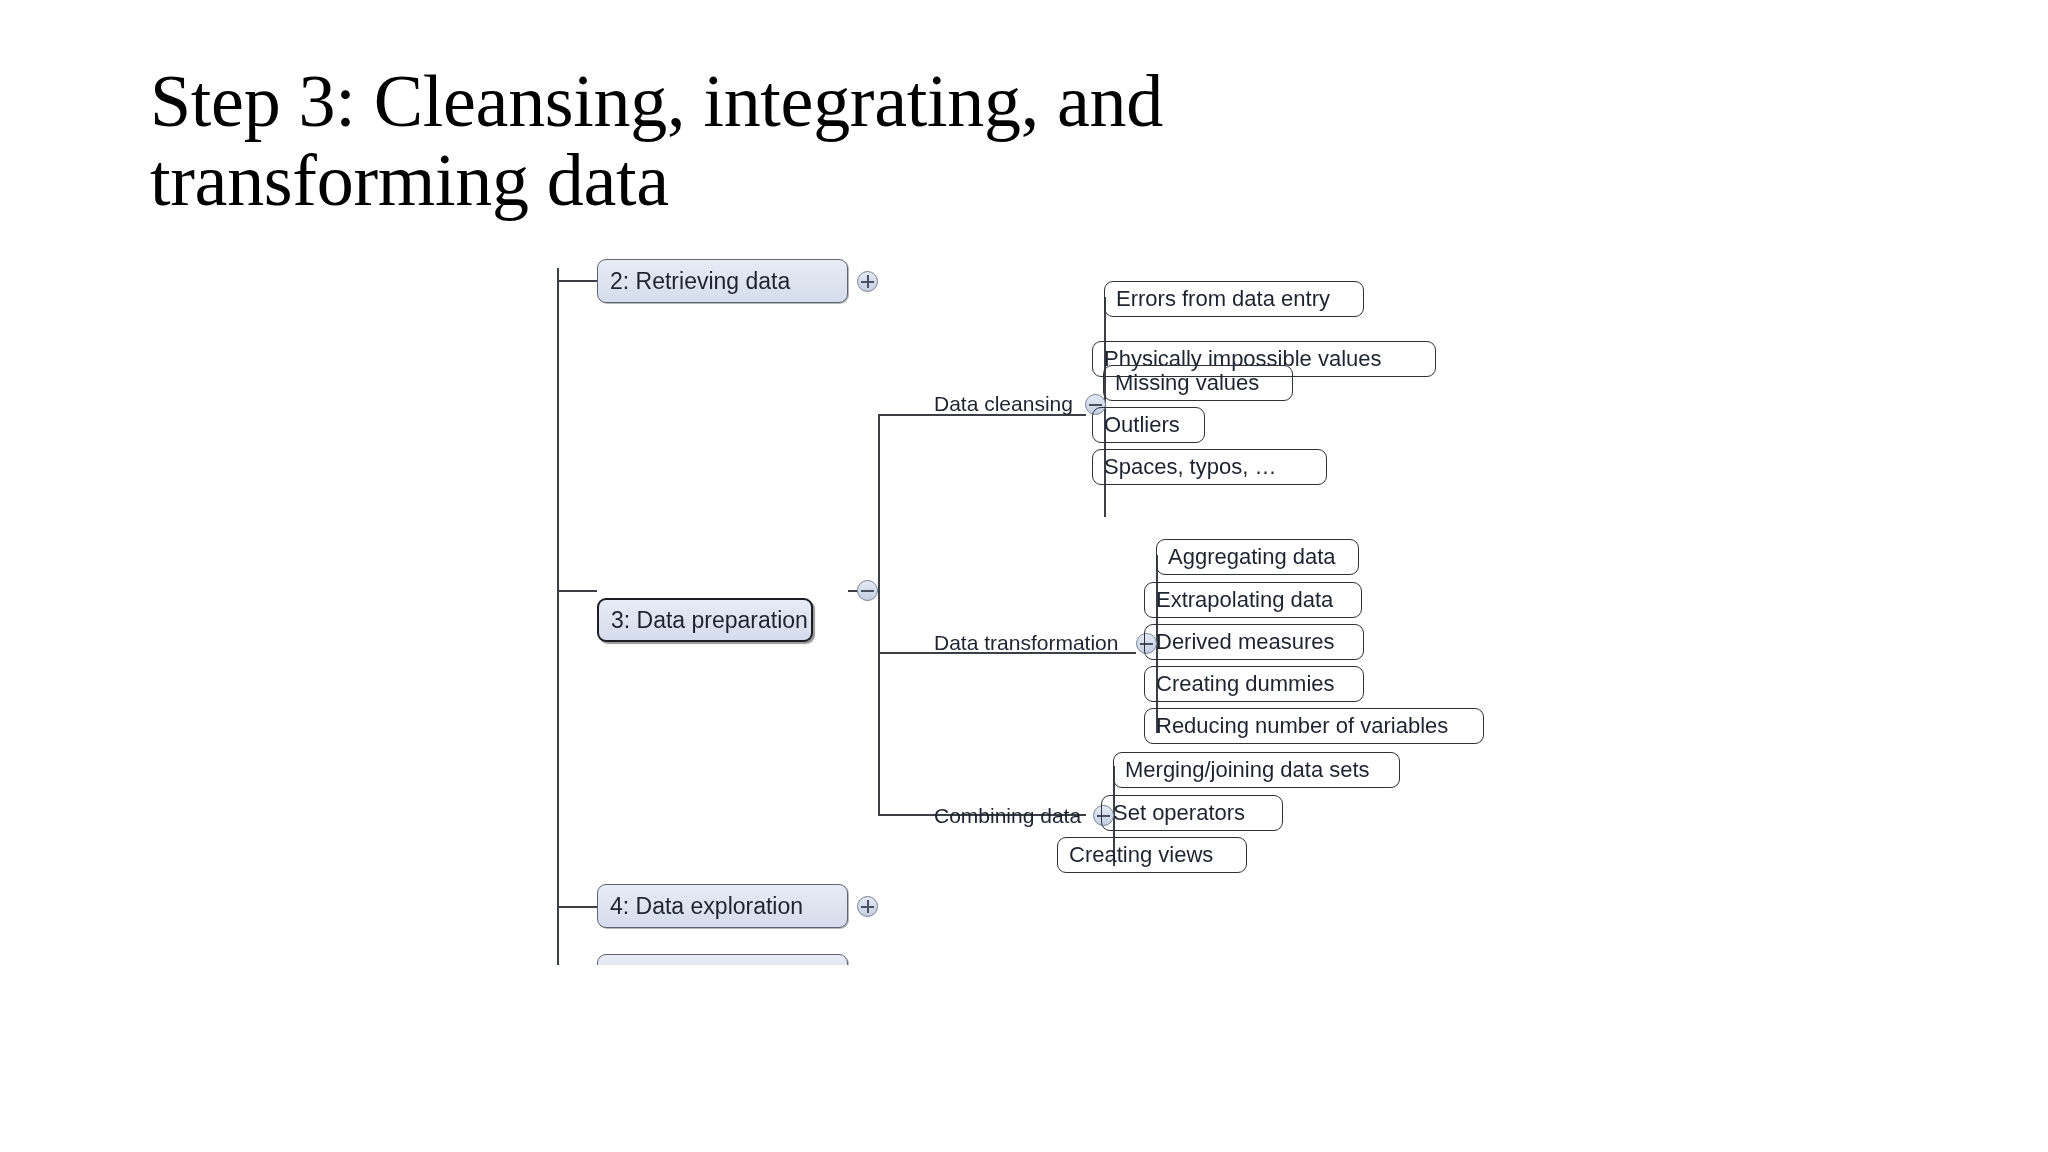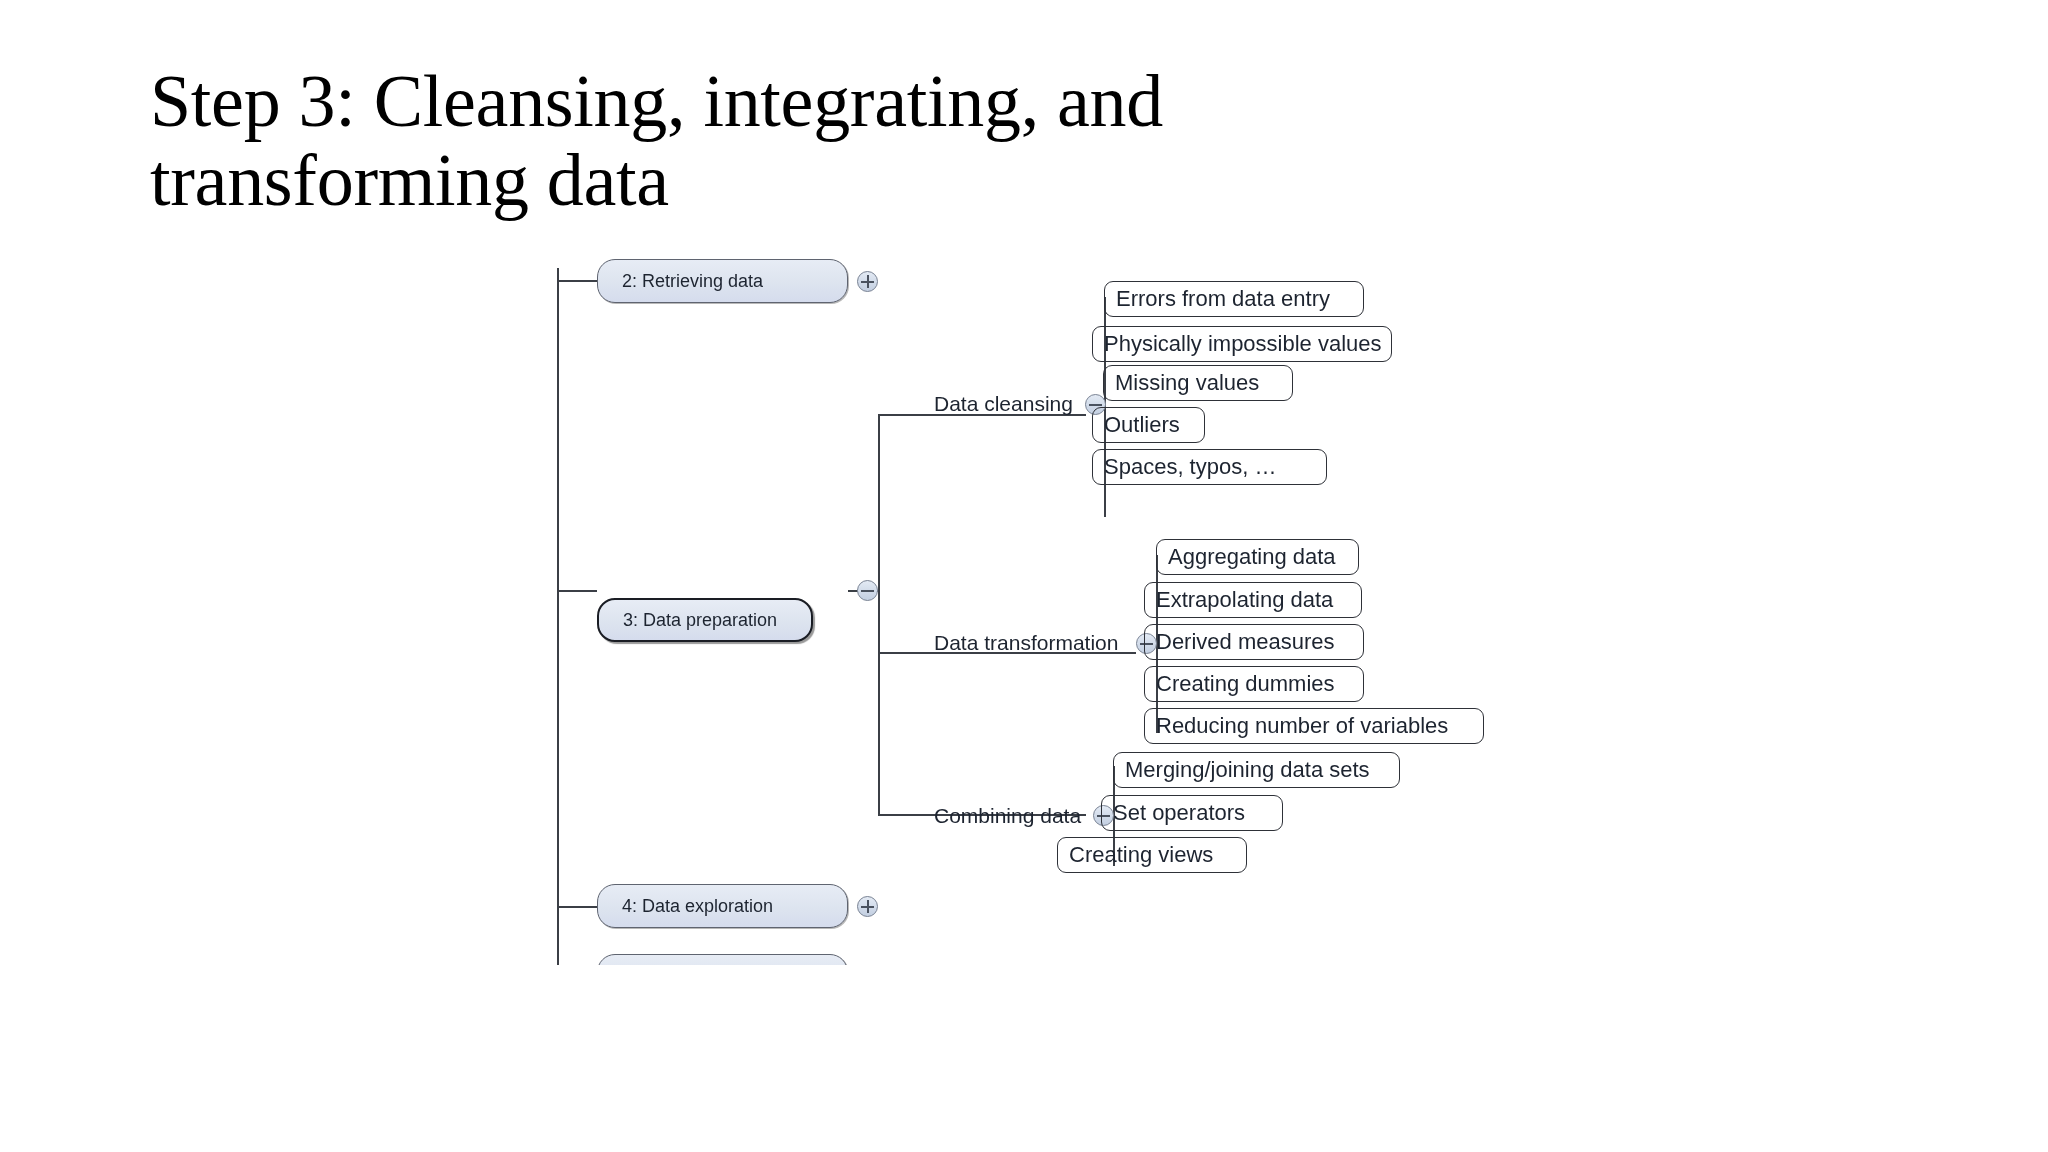--- a/index.html
+++ b/index.html
@@ -49,29 +49,29 @@
     height: 965px;
     overflow: hidden;
   }
 
   
   .main-node {
     position: absolute;
     box-sizing: border-box;
     height: 44px;
     line-height: 42px;
-    padding: 0 24px;
+    padding: 0 12px;
     background: #dfe5f0;
     background-image: linear-gradient(to bottom, #e7ecf5 0%, #dde4ef 55%, #d5dced 100%);
     border: 1px solid #5f6470;
-    border-radius: 18px;
+    border-radius: 9px;
     box-shadow: 1px 1px 0 rgba(0,0,0,0.28);
     color: #1d2430;
     font-family: "Liberation Sans", sans-serif;
-    font-size: 18px;
+    font-size: 23px;
     white-space: nowrap;
   }
   .main-node.selected {
     border: 2px solid #1a1d24;
     box-shadow: 2px 2px 1px rgba(0,0,0,0.40);
     line-height: 40px;
   }
 
   
   .mid-label {
@@ -179,21 +179,21 @@
     <div class="toggle plus" style="left:857px; top:896px;"></div>
 
     <div class="main-node" style="left:597px; top:954px; width:251px;">
       <span>5: Data modeling</span>
     </div>
 
     <div class="mid-label" style="left:898px; top:393px;">Data cleansing</div>
     <div class="toggle" style="left:1085px; top:394px;"></div>
 
     <div class="leaf-node" style="left:1104px; top:281px; width:260px;">Errors from data entry</div>
-    <div class="leaf-node" style="left:1092px; top:326px; width:300px;">Physically impossible values</div>
+    <div class="leaf-node" style="left:1092px; top:341px; width:344px;">Physically impossible values</div>
     <div class="leaf-node" style="left:1092px; top:365px; width:190px;margin-left:11px;">Missing values</div>
     <div class="leaf-node" style="left:1092px; top:407px; width:113px;">Outliers</div>
     <div class="leaf-node" style="left:1092px; top:449px; width:235px;">Spaces, typos, …</div>
 
     <div class="mid-label" style="left:898px; top:632px;">Data transformation</div>
     <div class="toggle" style="left:1136px; top:633px;"></div>
 
     <div class="leaf-node" style="left:1156px; top:539px; width:203px;">Aggregating data</div>
     <div class="leaf-node" style="left:1144px; top:582px; width:218px;">Extrapolating data</div>
     <div class="leaf-node" style="left:1144px; top:624px; width:220px;">Derived measures</div>

